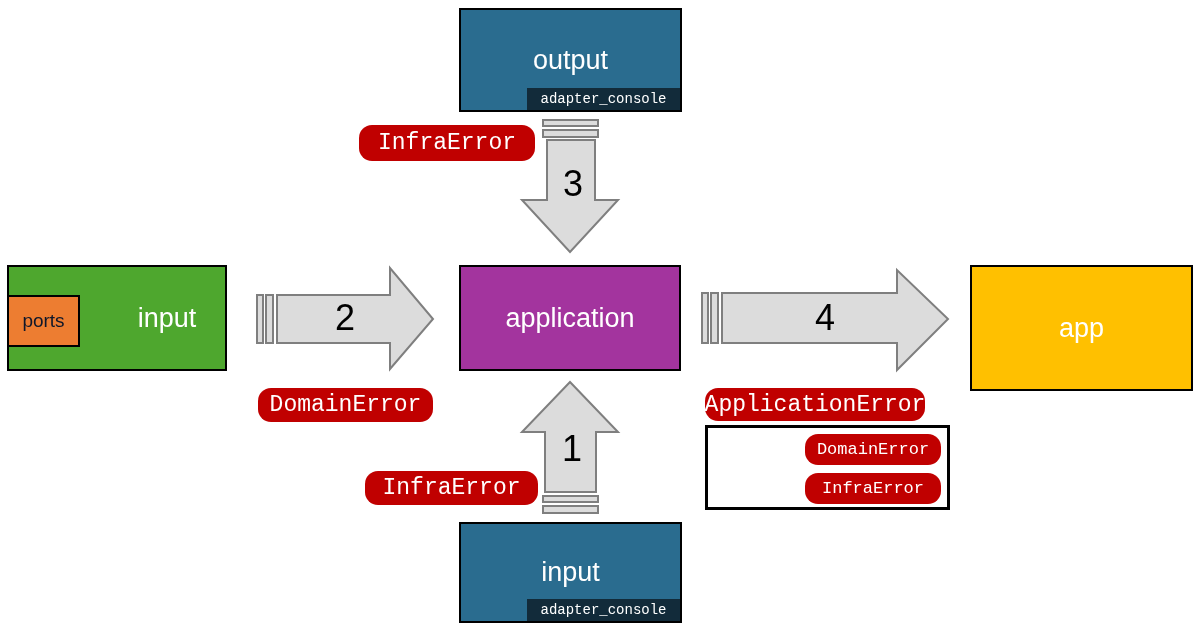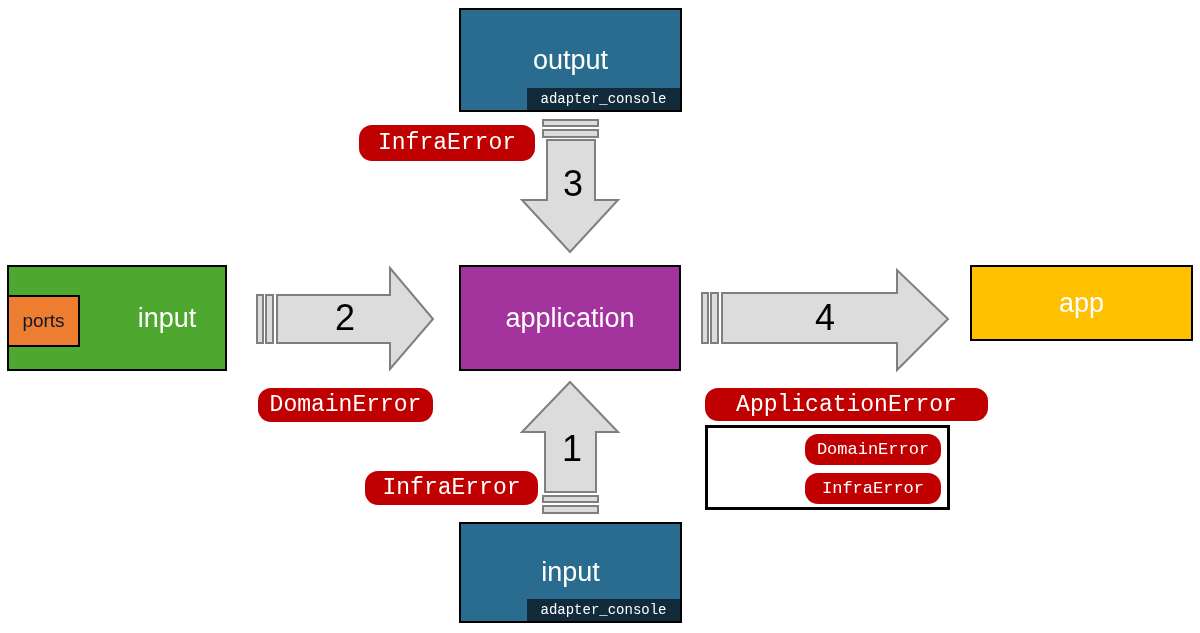--- a/index.html
+++ b/index.html
@@ -46,21 +46,21 @@
 
 <div class="abs node node-domain" style="left:7px; top:265px; width:220px; height:106px; padding-left:100px;">
   <span>input</span>
   <span class="ports">ports</span>
 </div>
 
 <div class="abs node node-application" style="left:459px; top:265px; width:222px; height:106px;">
   <span>application</span>
 </div>
 
-<div class="abs node node-app" style="left:970px; top:265px; width:223px; height:76px;">
+<div class="abs node node-app" style="left:970px; top:265px; width:223px; height:126px;">
   <span>app</span>
 </div>
 
 <div class="abs node node-input" style="left:459px; top:522px; width:223px; height:101px;">
   <span>input</span>
   <span class="badge">adapter_console</span>
 </div>
 
 <svg class="abs" style="left:518px; top:118px;" width="104" height="140">
   <rect x="25" y="2" width="55" height="6" fill="#dcdcdc" stroke="#7f7f7f" stroke-width="2"></rect>
@@ -89,18 +89,18 @@
   <rect x="25" y="126" width="55" height="7" fill="#dcdcdc" stroke="#7f7f7f" stroke-width="2"></rect>
 </svg>
 <div class="abs arrow-num" style="left:550px; top:428px;">1</div>
 
 <div class="abs err" style="left:359px; top:125px; width:176px; height:36px;">InfraError</div>
 
 <div class="abs err" style="left:258px; top:388px; width:175px; height:34px;">DomainError</div>
 
 <div class="abs err" style="left:365px; top:471px; width:173px; height:34px;">InfraError</div>
 
-<div class="abs err" style="left:705px; top:388px; width:283px; height:33px;">ApplicationError</div>
+<div class="abs err" style="left:705px; top:388px; width:220px; height:33px;">ApplicationError</div>
 
 <div class="abs group-box" style="left:705px; top:425px; width:245px; height:85px;">
   <div class="abs err err-small" style="right:6px; top:6px; width:136px; height:31px;">DomainError</div>
   <div class="abs err err-small" style="right:6px; top:45px; width:136px; height:31px;">InfraError</div>
 </div>
 
 </body></html>

